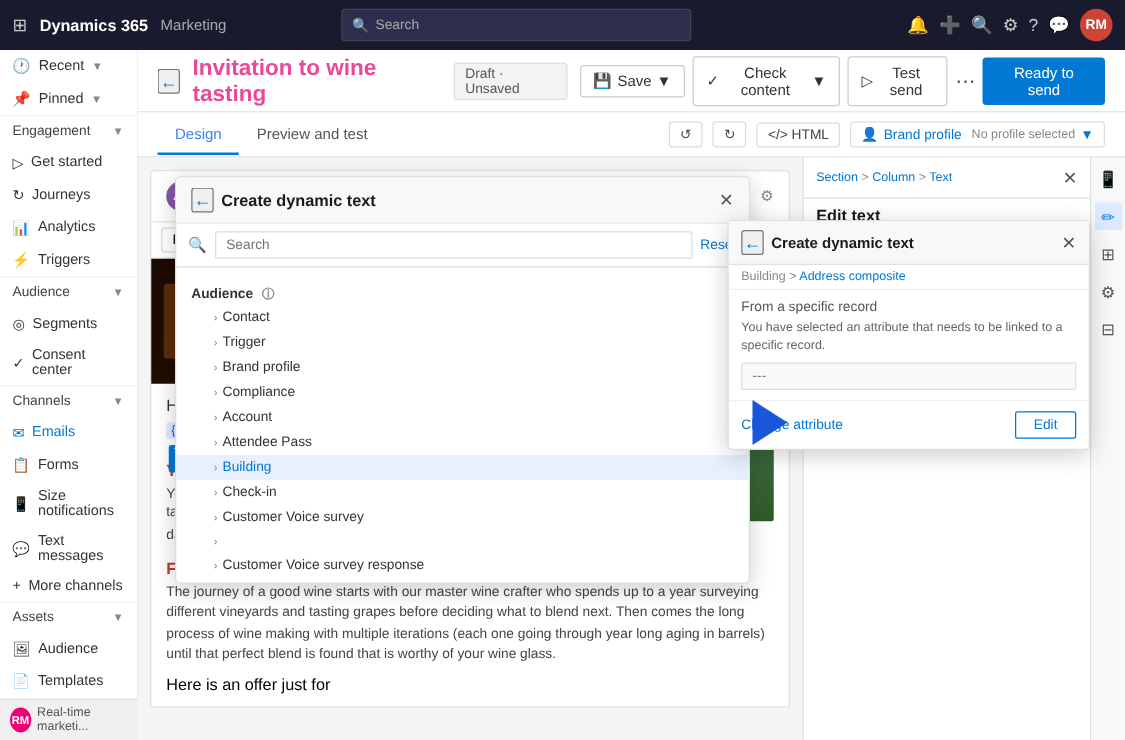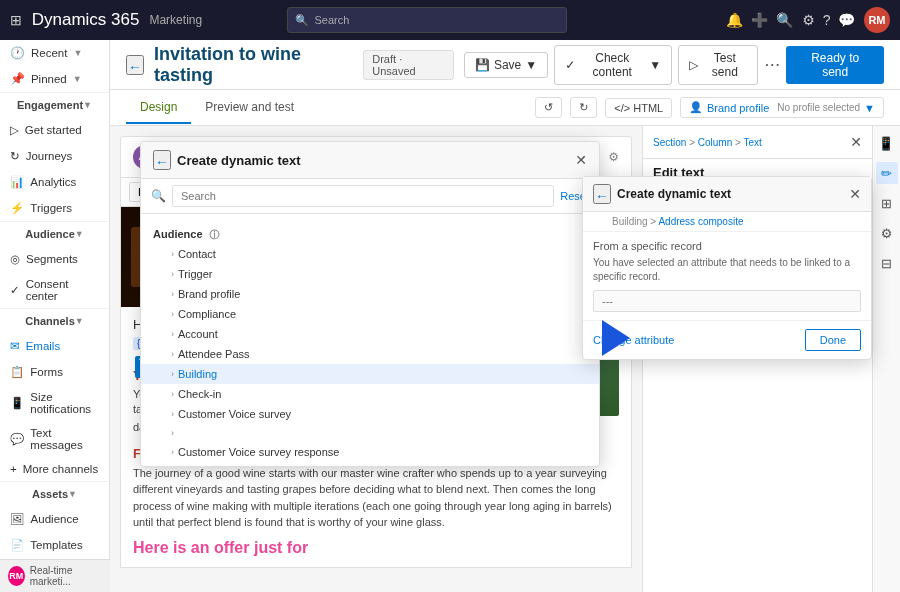--- a/index.html
+++ b/index.html
@@ -9,21 +9,21 @@
     .top-nav {
       height: 40px;
       background: #1a1a2e;
       display: flex;
       align-items: center;
       padding: 0 10px;
       gap: 10px;
       color: white;
     }
     .top-nav-grid { color: #ccc; font-size: 14px; cursor: pointer; }
-    .top-nav-logo { font-weight: 400; font-size: 17px; color: white; }
+    .top-nav-logo { font-weight: 700; font-size: 13px; color: white; }
     .top-nav-module { color: #aaa; font-size: 12px; }
     .top-nav-search {
       flex: 1;
       max-width: 280px;
       margin: 0 auto;
       background: #2d2d4e;
       border: 1px solid #444;
       border-radius: 3px;
       height: 26px;
       display: flex;
@@ -57,23 +57,23 @@
       align-items: center;
       padding: 6px 10px;
       gap: 6px;
       cursor: pointer;
       color: #333;
     }
     .sidebar-item.active { color: #0078d4; }
     .sidebar-section-header {
       display: flex;
       align-items: center;
-      justify-content: center;
+      justify-content: space-between;
       padding: 6px 10px;
-      font-weight: 700;
+      font-weight: 400;
       color: #444;
       font-size: 11px;
       cursor: pointer;
     }
     .icon-sm { font-size: 12px; color: #555; }
     .chevron { font-size: 9px; color: #888; }
     .rm-footer {
       position: absolute;
       bottom: 0;
       width: 110px;
@@ -99,21 +99,21 @@
     .content-header {
       background: white;
       border-bottom: 1px solid #e0e0e0;
       padding: 0 16px;
       height: 50px;
       display: flex;
       align-items: center;
       gap: 10px;
     }
     .back-btn { color: #0078d4; font-size: 14px; cursor: pointer; }
-    .page-title { font-size: 18px; font-weight: 600; color: #0c4a6e; }
+    .page-title { font-size: 18px; font-weight: 600; color: #ec4899; }
     .draft-badge {
       background: #f3f3f3;
       border: 1px solid #ddd;
       border-radius: 3px;
       padding: 2px 8px;
       font-size: 11px;
       color: #555;
     }
     .header-actions { margin-left: auto; display: flex; align-items: center; gap: 6px; }
     .btn-save, .btn-check, .btn-test {
@@ -139,21 +139,21 @@
       height: 36px;
       gap: 0;
     }
     .tab {
       padding: 8px 14px;
       font-size: 12px;
       cursor: pointer;
       color: #555;
       border-bottom: 2px solid transparent;
     }
-    .tab.active { color: #4d7c0f; border-bottom: 2px solid #0078d4; }
+    .tab.active { color: #3b82f6; border-bottom: 2px solid #0078d4; }
     .tab-actions { margin-left: auto; display: flex; align-items: center; gap: 8px; }
     .tab-btn {
       background: none; border: 1px solid #ddd; border-radius: 3px;
       padding: 3px 8px; font-size: 11px; cursor: pointer; color: #444;
       display: flex; align-items: center; gap: 3px;
     }
     .brand-profile-btn {
       display: flex; align-items: center; gap: 4px;
       font-size: 11px; color: #0078d4; cursor: pointer; padding: 3px 8px;
       border: 1px solid #ddd; border-radius: 3px; background: white;
@@ -268,21 +268,21 @@
       border-radius: 2px;
       display: flex; align-items: center; justify-content: center;
       font-size: 20px; flex-shrink: 0;
     }
     .invited-text { font-size: 11px; color: #444; line-height: 1.4; }
     .invited-title { font-size: 13px; color: #c0392b; font-weight: bold; margin-bottom: 4px; }
     .concept-section { margin-top: 8px; }
     .concept-title { font-size: 13px; color: #c0392b; font-weight: bold; margin-bottom: 4px; }
     .concept-text { font-size: 11px; color: #444; line-height: 1.5; }
     .offer-section { margin-top: 8px; }
-    .offer-title { font-size: 16px; color: #ec4899; font-weight: bold; }
+    .offer-title { font-size: 13px; color: #000000; font-weight: normal; }
     .text-editing-badge {
       position: absolute;
       top: -10px; left: 2px;
       background: #0078d4;
       color: white;
       font-size: 9px;
       padding: 1px 4px;
       border-radius: 2px;
     }
 
@@ -800,32 +800,32 @@
 
         <div class="nested-overlay">
           <div class="nested-overlay-header">
             <div class="nested-overlay-title">
               <button class="back-arrow">←</button>
               <span>Create dynamic text</span>
             </div>
             <button class="panel-close">✕</button>
           </div>
           <div class="nested-breadcrumb">
-            <span style="color:#888;font-size:10px;margin-left:19px;">
+            <span style="color:#888;font-size:10px;">
               Building &gt; <span style="color:#0078d4;">Address composite</span>
             </span>
           </div>
           <div class="nested-section">
             <div class="nested-label">From a specific record</div>
             <div class="nested-desc">You have selected an attribute that needs to be linked to a specific record.</div>
             <input class="nested-input" type="text" placeholder="---" style="">
           </div>
           <div class="nested-footer">
             <button class="change-attr-btn">Change attribute</button>
-            <button class="done-btn">Done</button>
+            <button class="done-btn">Edit</button>
           </div>
         </div>
 
       </div>
 
       <div class="right-panel-tools">
         <div class="tool-icon">📱</div>
         <div class="tool-icon active">✏</div>
         <div class="tool-icon">⊞</div>
         <div class="tool-icon">⚙</div>

